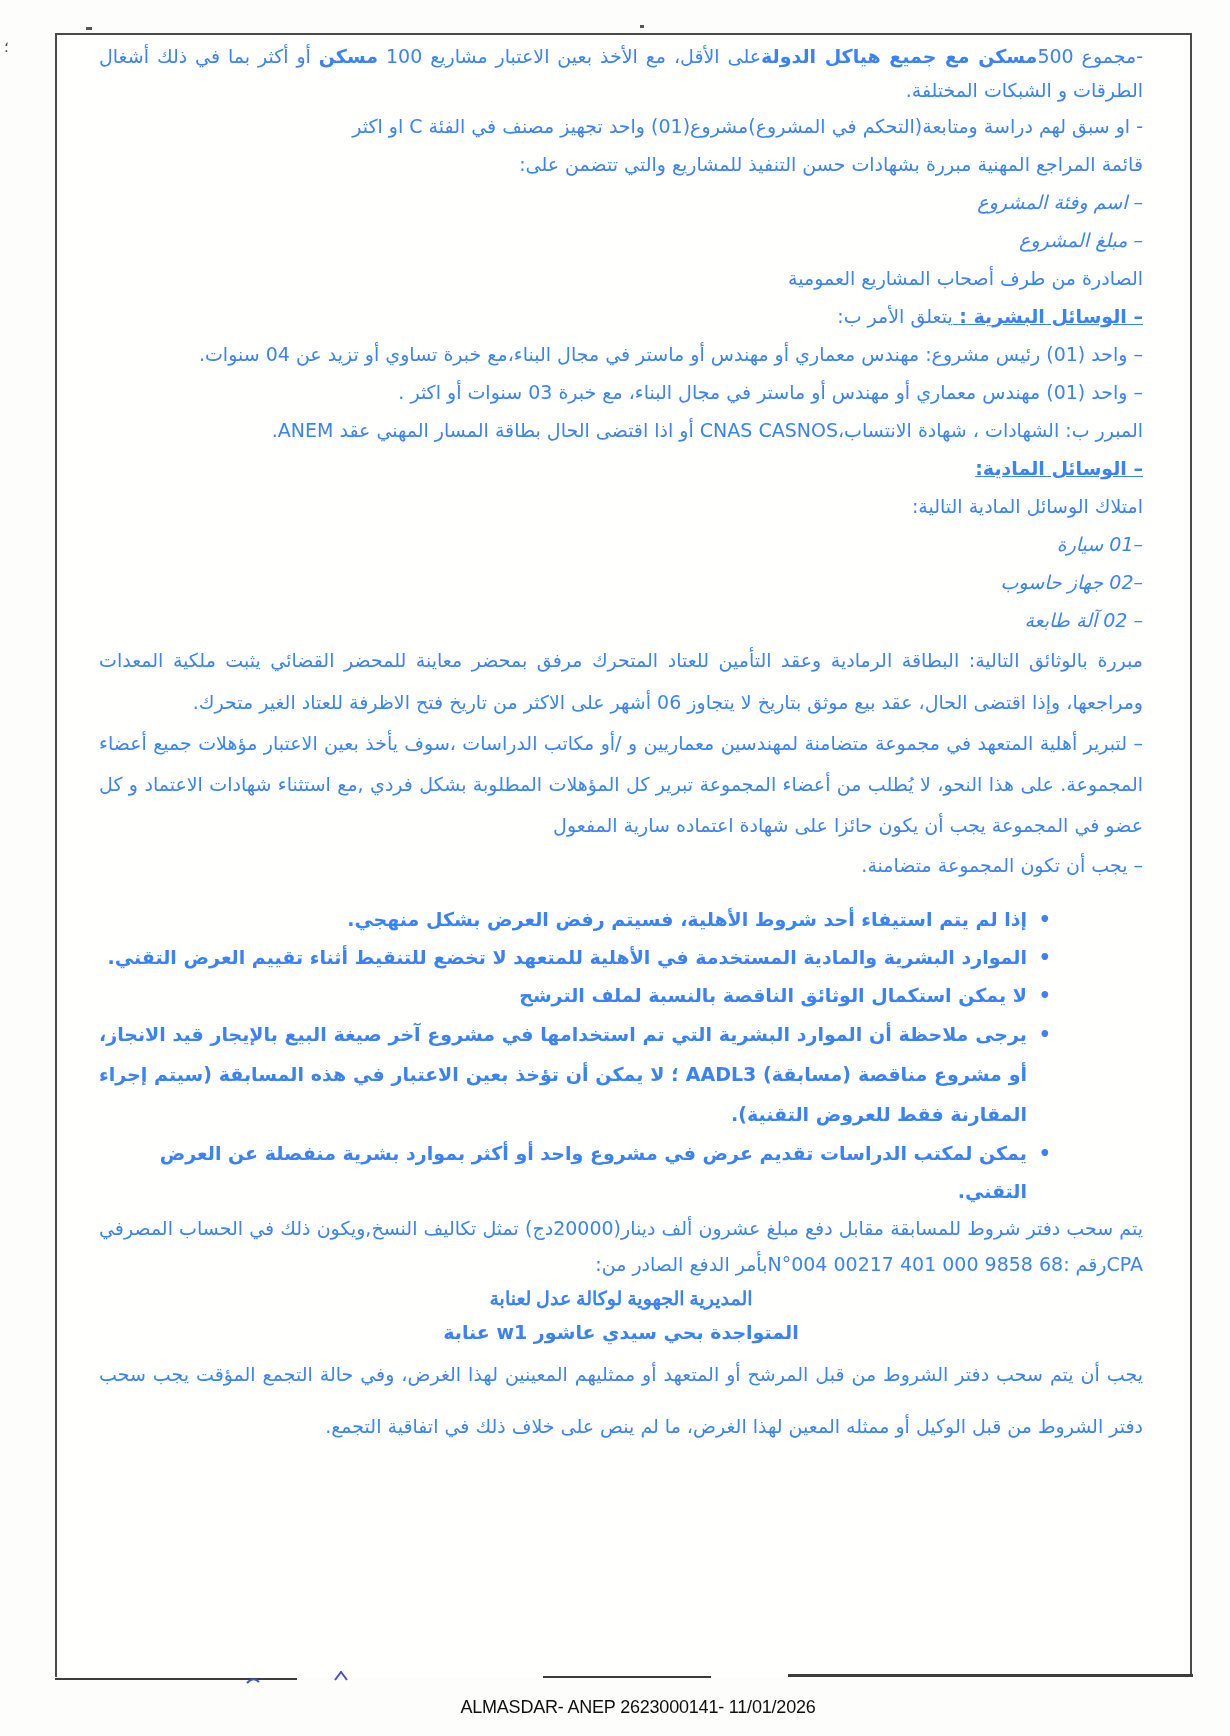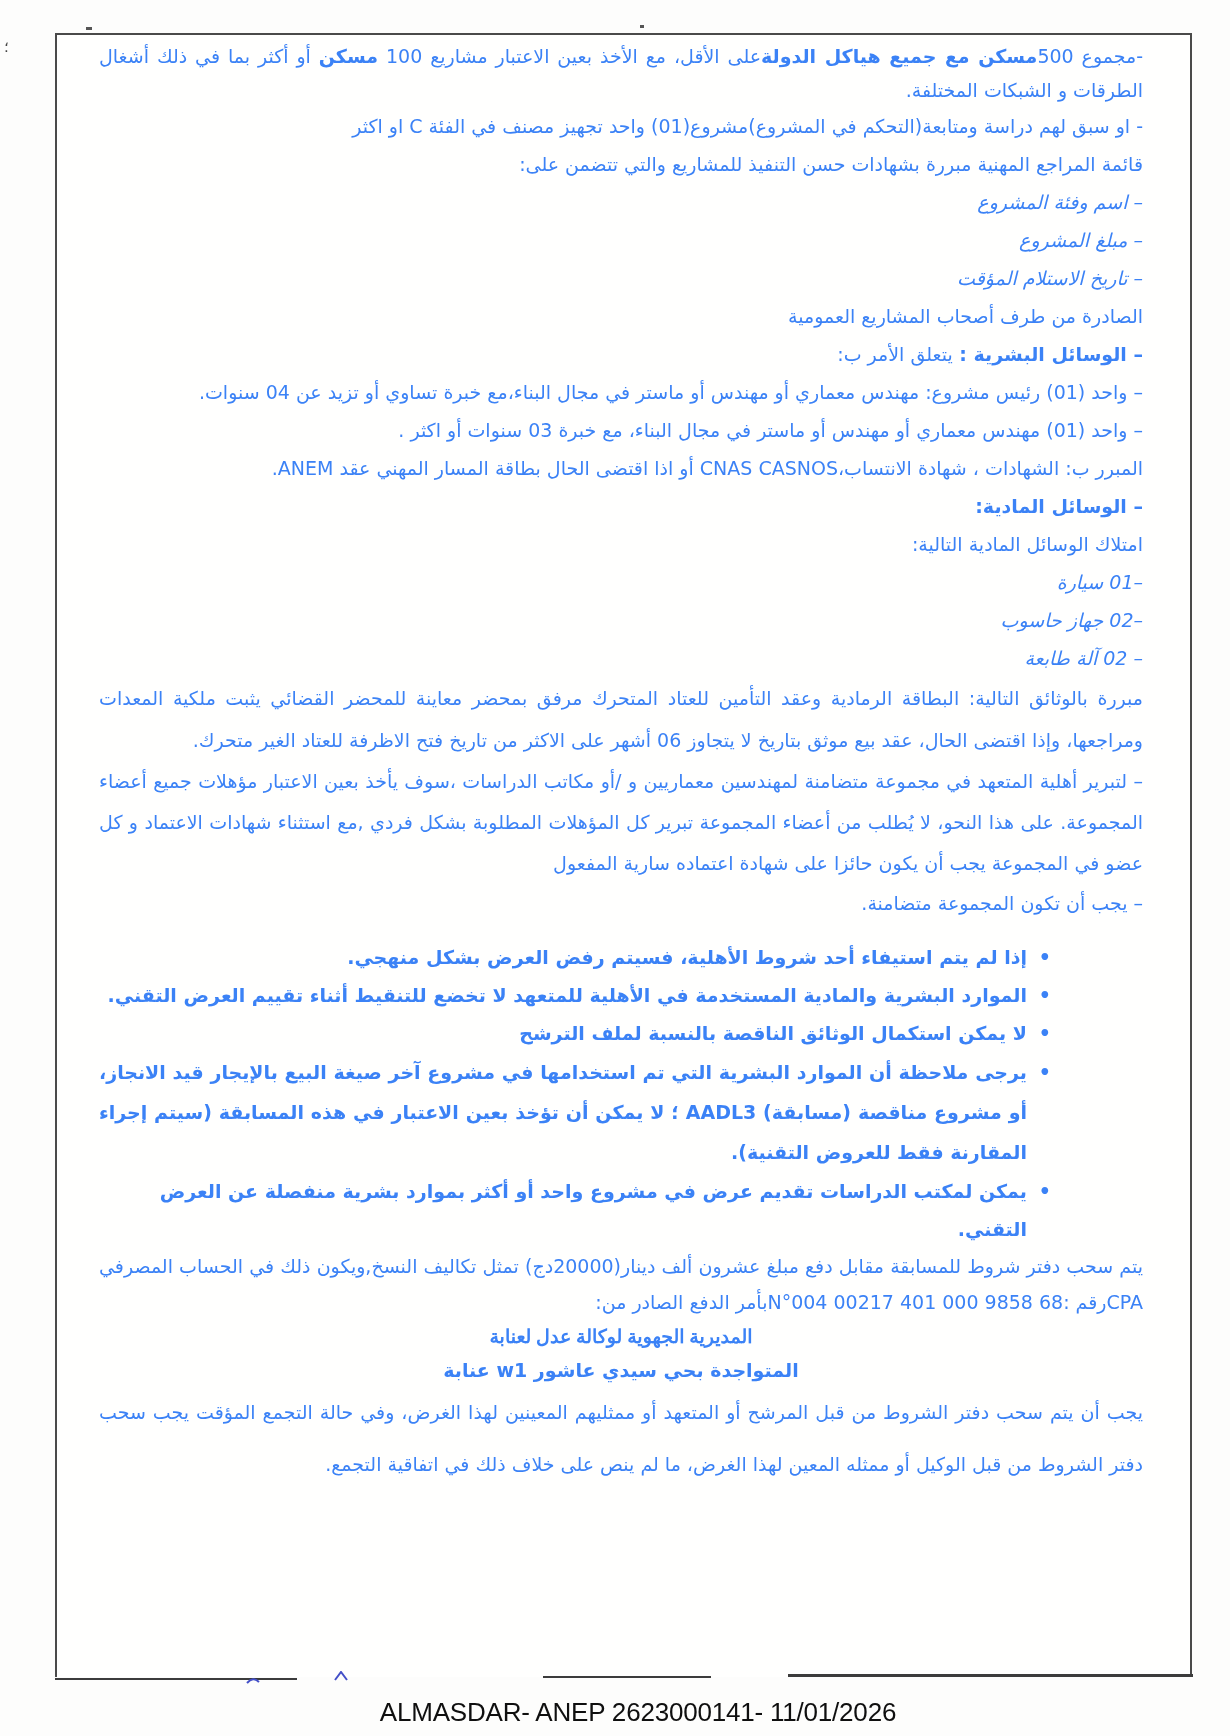--- a/index.html
+++ b/index.html
@@ -5,21 +5,21 @@
   html,body{margin:0;padding:0;background:#ffffff;}
   .page{position:relative;width:1230px;height:1736px;background:#fdfdfc;overflow:hidden;
         font-family:"DejaVu Sans",sans-serif;color:#1a1a1a;}
   .doc-box{position:absolute;left:55px;top:33px;width:1137px;height:1644px;
            border-top:2px solid #4a4a4a;border-left:2px solid #4a4a4a;border-right:2px solid #4a4a4a;
            box-sizing:border-box;background:#fffffe;}
   .content{position:absolute;top:39px;right:87px;left:99px;direction:rtl;text-align:right;
            font-size:19px;line-height:38px;color:#3b82f6;}
   .content p{margin:0;padding:0;}
   .b{font-weight:bold;}
-  .u{}
+  .u{text-decoration:underline;}
   .ltr{unicode-bidi:embed;}
   .justify{text-align:justify;}
   .lh34{line-height:34px;} .lh42{line-height:42px;} .lh41{line-height:41px;}
   .lh40{line-height:40px;} .lh36{line-height:36px;} .lh32{line-height:32px;} .lh39{line-height:52px;}
   .mt4{margin-top:4px;} .mt6{margin-top:6px;} .mt8{margin-top:8px;} .mt16{margin-top:16px;}
   .mt18{margin-top:18px;} .mt24{margin-top:24px;font-family:Liberation Serif, serif;} .mt28{margin-top:28px;} .mt34{margin-top:34px;}
   .indent{margin-right:58px;font-style:italic;}
   .center-shift{text-align:center;margin-left:298px;font-weight:bold;}
   .bullets{padding-right:92px;}
   .bullet-row{display:flex;align-items:flex-start;font-weight:bold;}
@@ -28,21 +28,21 @@
   .bottom-seg{position:absolute;background:#3c3c3c;}
   #bseg1{left:55px;top:1678px;width:242px;height:2px;}
   #bseg2{left:543px;top:1676px;width:168px;height:2px;}
   #bseg3{left:788px;top:1674px;width:405px;height:3px;}
   .speck{position:absolute;background:#555;}
   #speck1{left:86px;top:27px;width:6px;height:3px;}
   #speck2{left:640px;top:25px;width:4px;height:3px;}
   .pen-mark{position:absolute;}
   .margin-mark{position:absolute;left:4px;top:38px;font-size:15px;color:#444;}
   .footer{position:absolute;left:0;right:0;top:1697px;text-align:center;direction:ltr;
-          font-family:"Liberation Sans",sans-serif;font-size:26px;color:#0f0f0f;letter-spacing:-0.2px;padding-left:46px;}
+          font-family:"Liberation Sans",sans-serif;font-size:18px;color:#0f0f0f;letter-spacing:-0.2px;padding-left:46px;}
 </style>
 </head>
 <body>
 
 <div class="page">
 
   <span class="margin-mark">؛</span>
 
   <div class="doc-box"></div>
   <div class="bottom-seg" id="bseg1"></div>
@@ -65,21 +65,20 @@
   <div class="content">
 
     <p class="justify lh34"><span>-مجموع 500</span><span class="b">مسكن مع جميع هياكل الدولة</span><span>على الأقل، مع الأخذ بعين الاعتبار مشاريع 100 </span><span class="b">مسكن</span><span> أو أكثر  بما في ذلك أشغال الطرقات و الشبكات المختلفة.</span></p>
 
     <p>- او سبق لهم دراسة ومتابعة(التحكم في المشروع)مشروع(01) واحد تجهيز مصنف في الفئة C او اكثر</p>
 
     <p>قائمة المراجع المهنية مبررة بشهادات حسن التنفيذ للمشاريع والتي تتضمن على:</p>
 
     <p class="indent">– اسم وفئة المشروع</p>
     <p class="indent">– مبلغ المشروع</p>
-    <p class="indent">– تاريخ الاستلام المؤقت</p>
 
     <p>الصادرة من طرف أصحاب المشاريع العمومية</p>
 
     <p class="mt28"><span class="b u">– الوسائل البشرية : </span><span>يتعلق الأمر ب:</span></p>
 
     <p class="mt6">– واحد (01) رئيس مشروع: مهندس معماري أو مهندس أو ماستر في مجال البناء،مع خبرة تساوي أو تزيد عن 04 سنوات.</p>
     <p>– واحد (01) مهندس معماري أو مهندس أو ماستر في مجال البناء، مع خبرة 03 سنوات أو اكثر .</p>
     <p><span>المبرر ب: الشهادات ، شهادة الانتساب،</span><span dir="ltr" class="ltr">CNAS CASNOS</span><span> أو اذا اقتضى الحال بطاقة المسار المهني عقد  </span><span dir="ltr" class="ltr">ANEM</span><span>.</span></p>
 
     <p class="mt8 b u">– الوسائل المادية:</p>

